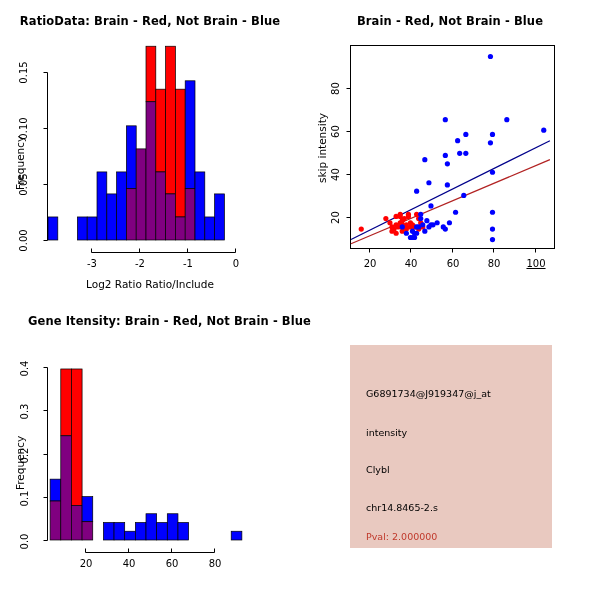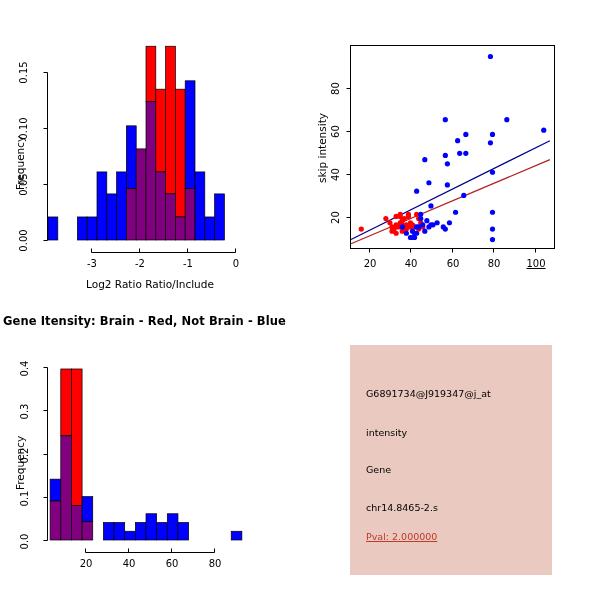--- a/index.html
+++ b/index.html
@@ -36,21 +36,21 @@
     left: 0;
     width: 300px;
     text-align: center;
     font-family: "DejaVu Sans", sans-serif;
     font-weight: bold;
     font-size: 11.5px;
     color: #000000;
     letter-spacing: 0.1px;
     white-space: nowrap;
   }
-  .plot-title.shift-left { text-align: left; padding-left: 3px; }
+  .plot-title.shift-left { text-align: left; padding-left: 28px; }
 
   .axis-label {
     position: absolute;
     font-family: "DejaVu Sans", sans-serif;
     font-size: 10.5px;
     color: #000000;
     white-space: nowrap;
   }
   .xlab {
     width: 300px;
@@ -74,44 +74,45 @@
     text-align: center;
   }
   svg { display: block; }
 
   
   .info-box {
     position: absolute;
     left: 50px;
     top: 45px;
     width: 202px;
-    height: 230px;
+    height: 203px;
     background: #e9c9c0;
   }
   .info-line {
     position: absolute;
     left: 16px;
     font-family: "DejaVu Sans", sans-serif;
     font-size: 9.5px;
     color: #000000;
     white-space: nowrap;
   }
-  .info-line.pval { color: #c0392b; text-decoration: underline; }
+  .info-line.pval { color: #c0392b; }
   .l0 { top: 43px; }
   .l1 { top: 82px; }
   .l2 { top: 119px; }
   .l3 { top: 157px; }
   .l4 { top: 186px; }
 </style>
 </head>
 <body>
 
 <div class="page">
 
   <div class="panel" id="panel-tl">
+    <div class="plot-title">RatioData: Brain - Red, Not Brain - Blue</div>
 
     <svg width="300" height="300" viewBox="0 0 300 300">
       <g id="tl-bars">
           <rect x="48" y="216.9578947368421" width="9.800000000000011" height="23.042105263157907" fill="#0000ff" stroke="#000" stroke-width="0.7"></rect>
           <rect x="77.4" y="216.9578947368421" width="9.800000000000011" height="23.042105263157907" fill="#0000ff" stroke="#000" stroke-width="0.7"></rect>
           <rect x="87.20000000000002" y="216.9578947368421" width="9.800000000000011" height="23.042105263157907" fill="#0000ff" stroke="#000" stroke-width="0.7"></rect>
           <rect x="97" y="171.92105263157896" width="9.800000000000011" height="68.07894736842104" fill="#0000ff" stroke="#000" stroke-width="0.7"></rect>
           <rect x="106.80000000000001" y="193.9157894736842" width="9.800000000000011" height="46.084210526315786" fill="#0000ff" stroke="#000" stroke-width="0.7"></rect>
           <rect x="116.6" y="171.92105263157896" width="9.800000000000011" height="68.07894736842104" fill="#0000ff" stroke="#000" stroke-width="0.7"></rect>
           <rect x="126.4" y="125.83684210526316" width="9.799999999999983" height="62.842105263157904" fill="#0000ff" stroke="#000" stroke-width="0.7"></rect>
@@ -157,20 +158,21 @@
     <div class="tick-text" style="left:85px; top:258px; width:14px; text-align:center;">-3</div>
     <div class="tick-text" style="left:133px; top:258px; width:14px; text-align:center;">-2</div>
     <div class="tick-text" style="left:181px; top:258px; width:14px; text-align:center;">-1</div>
     <div class="tick-text" style="left:229px; top:258px; width:14px; text-align:center;">0</div>
 
     <div class="axis-label xlab" style="top:278px;">Log2 Ratio Ratio/Include</div>
     <div class="axis-label ylab-rot" style="left:14px; top:190px;">Frequency</div>
   </div>
 
   <div class="panel" id="panel-tr">
+    <div class="plot-title">Brain - Red, Not Brain - Blue</div>
 
     <svg width="300" height="300" viewBox="0 0 300 300">
       <rect x="50.5" y="45.5" width="204" height="203" fill="none" stroke="#000" stroke-width="1"></rect>
       <g id="tr-lines">
           <line x1="51" y1="239.58333333333334" x2="249.8989898989899" y2="140.6875" stroke="#00008b" stroke-width="1.2"></line>
           <line x1="51" y1="243.79166666666666" x2="249.8989898989899" y2="159.625" stroke="#b22222" stroke-width="1.2"></line>
         </g>
       <g id="tr-points">
           <circle cx="61.25252525252525" cy="229.0625" r="2.6" fill="#ff0000"></circle>
           <circle cx="85.85858585858585" cy="218.54166666666666" r="2.6" fill="#ff0000"></circle>
@@ -329,19 +331,19 @@
     <div class="tick-text" style="left:164px; top:258px; width:16px; text-align:center;">60</div>
     <div class="tick-text" style="left:207px; top:258px; width:16px; text-align:center;">80</div>
 
     <div class="axis-label ylab-rot" style="left:14px; top:190px;">Frequency</div>
   </div>
 
   <div class="panel" id="panel-br">
     <div class="info-box">
       <div class="info-line l0">G6891734@J919347@j_at</div>
       <div class="info-line l1">intensity</div>
-      <div class="info-line l2">Gene</div>
+      <div class="info-line l2">Clybl</div>
       <div class="info-line l3">chr14.8465-2.s</div>
       <div class="info-line l4 pval">Pval: 2.000000</div>
     </div>
   </div>
 
 </div>
 
 </body></html>

